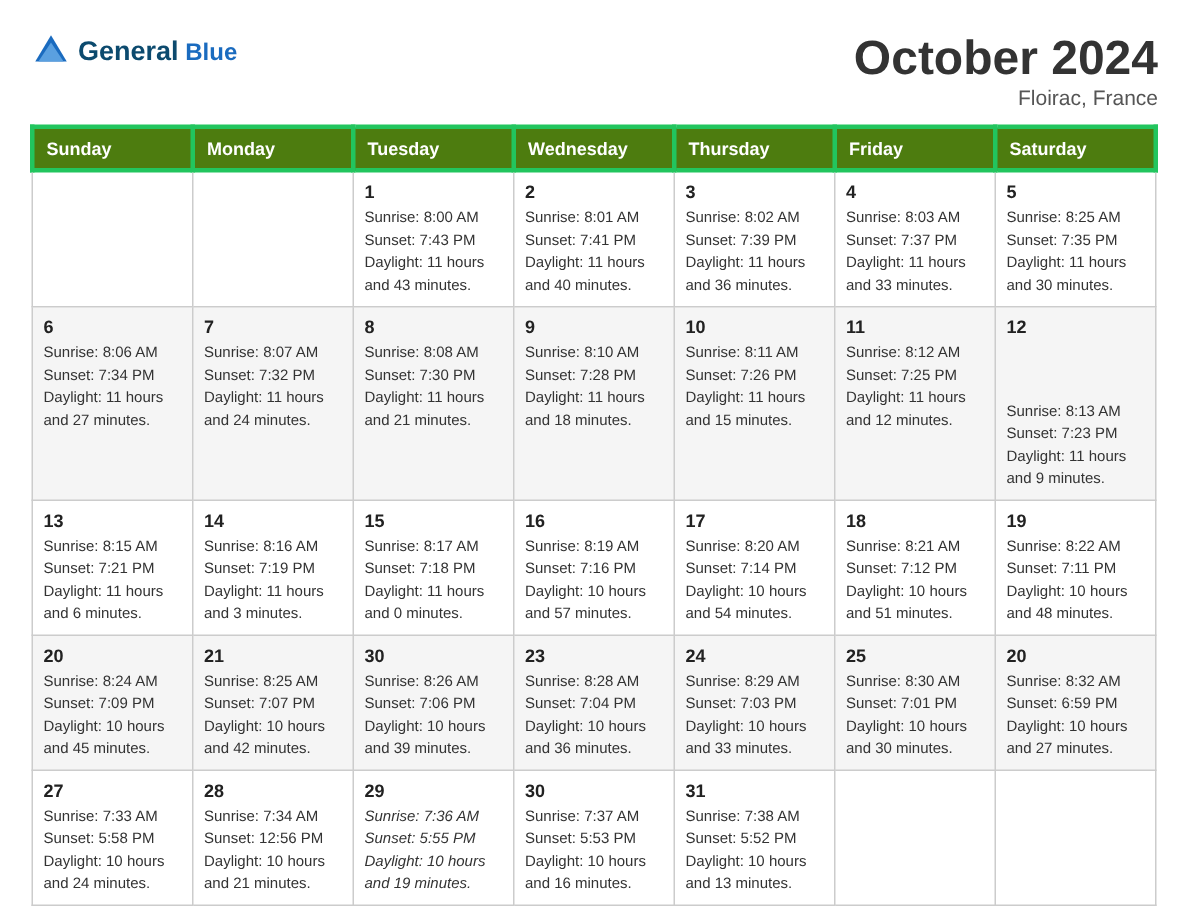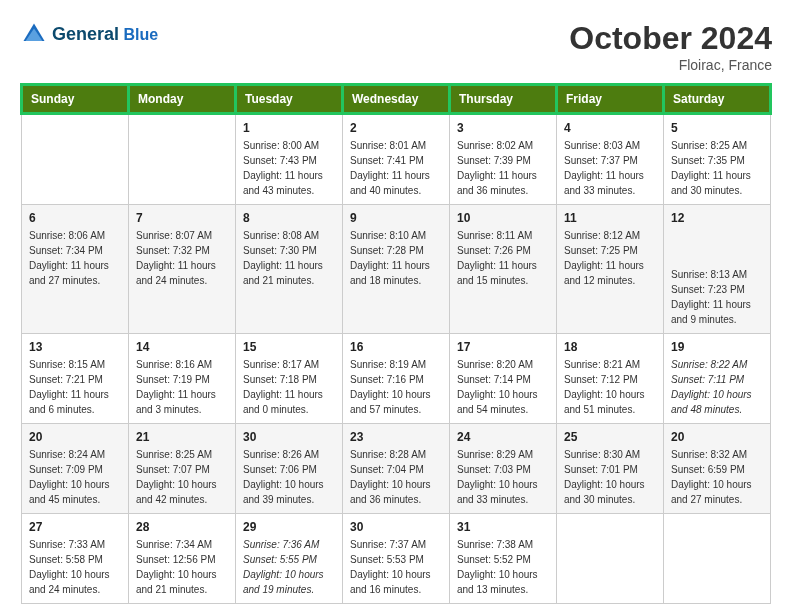--- a/index.html
+++ b/index.html
@@ -231,21 +231,21 @@
 Daylight: 10 hours and 54 minutes.</div>
         </td>
         <td>
           <span class="day-number">18</span>
           <div class="day-info" style="white-space: pre-line;">Sunrise: 8:21 AM
 Sunset: 7:12 PM
 Daylight: 10 hours and 51 minutes.</div>
         </td>
         <td>
           <span class="day-number">19</span>
-          <div class="day-info" style="white-space: pre-line; font-style: italic;">Sunrise: 8:22 AM
+          <div class="day-info" style="white-space: pre-line;">Sunrise: 8:22 AM
 Sunset: 7:11 PM
 Daylight: 10 hours and 48 minutes.</div>
         </td>
       </tr>
       <tr>
         <td>
           <span class="day-number">20</span>
           <div class="day-info" style="white-space: pre-line;">Sunrise: 8:24 AM
 Sunset: 7:09 PM
 Daylight: 10 hours and 45 minutes.</div>

